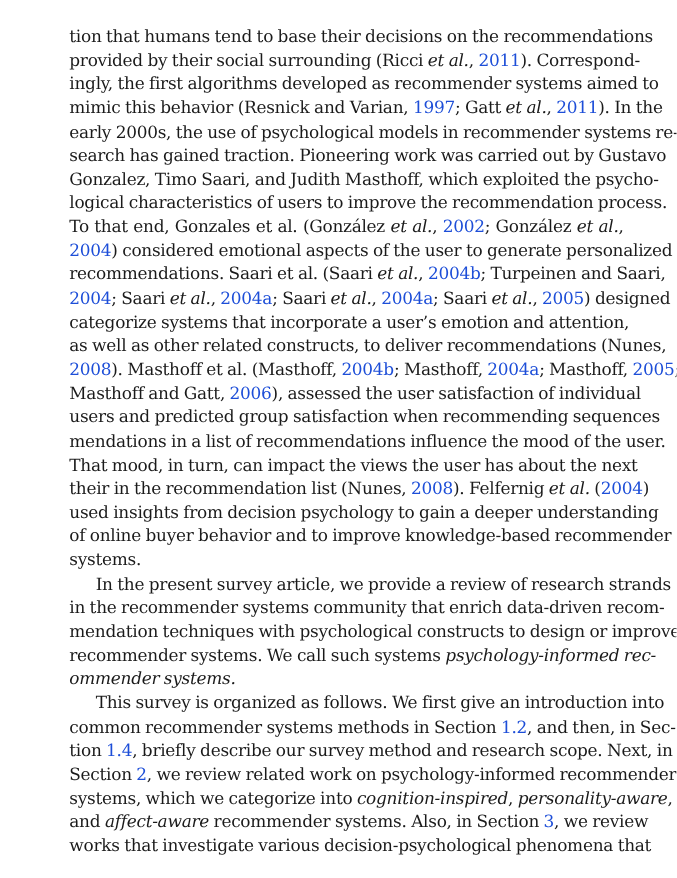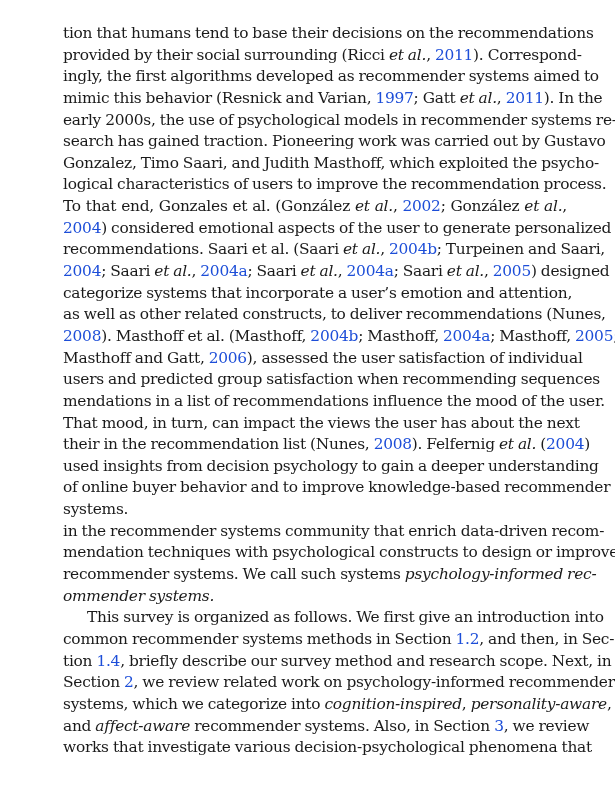--- a/index.html
+++ b/index.html
@@ -40,20 +40,21 @@
         <span class="line"><span>Masthoff and Gatt, </span><span class="link">2006</span><span>), assessed the user satisfaction of individual</span></span>
         <span class="line"><span>users and predicted group satisfaction when recommending sequences</span></span>
         <span class="line"><span>mendations in a list of recommendations influence the mood of the user.</span></span>
         <span class="line"><span>That mood, in turn, can impact the views the user has about the next</span></span>
         <span class="line"><span>their in the recommendation list (Nunes, </span><span class="link">2008</span><span>). Felfernig </span><span class="em">et al.</span><span> (</span><span class="link">2004</span><span>)</span></span>
         <span class="line"><span>used insights from decision psychology to gain a deeper understanding</span></span>
         <span class="line"><span>of online buyer behavior and to improve knowledge-based recommender</span></span>
         <span class="line last"><span>systems.</span></span>
       </div>
       <div>
+        <span class="line indent"><span>In the present survey article, we provide a review of research strands</span></span>
         <span class="line"><span>in the recommender systems community that enrich data-driven recom-</span></span>
         <span class="line"><span>mendation techniques with psychological constructs to design or improve</span></span>
         <span class="line"><span>recommender systems. We call such systems </span><span class="em">psychology-informed rec-</span></span>
         <span class="line last"><span class="em">ommender systems.</span></span>
       </div>
       <div>
         <span class="line indent"><span>This survey is organized as follows. We first give an introduction into</span></span>
         <span class="line"><span>common recommender systems methods in Section </span><span class="link">1.2</span><span>, and then, in Sec-</span></span>
         <span class="line"><span>tion </span><span class="link">1.4</span><span>, briefly describe our survey method and research scope. Next, in</span></span>
         <span class="line"><span>Section </span><span class="link">2</span><span>, we review related work on psychology-informed recommender</span></span>

